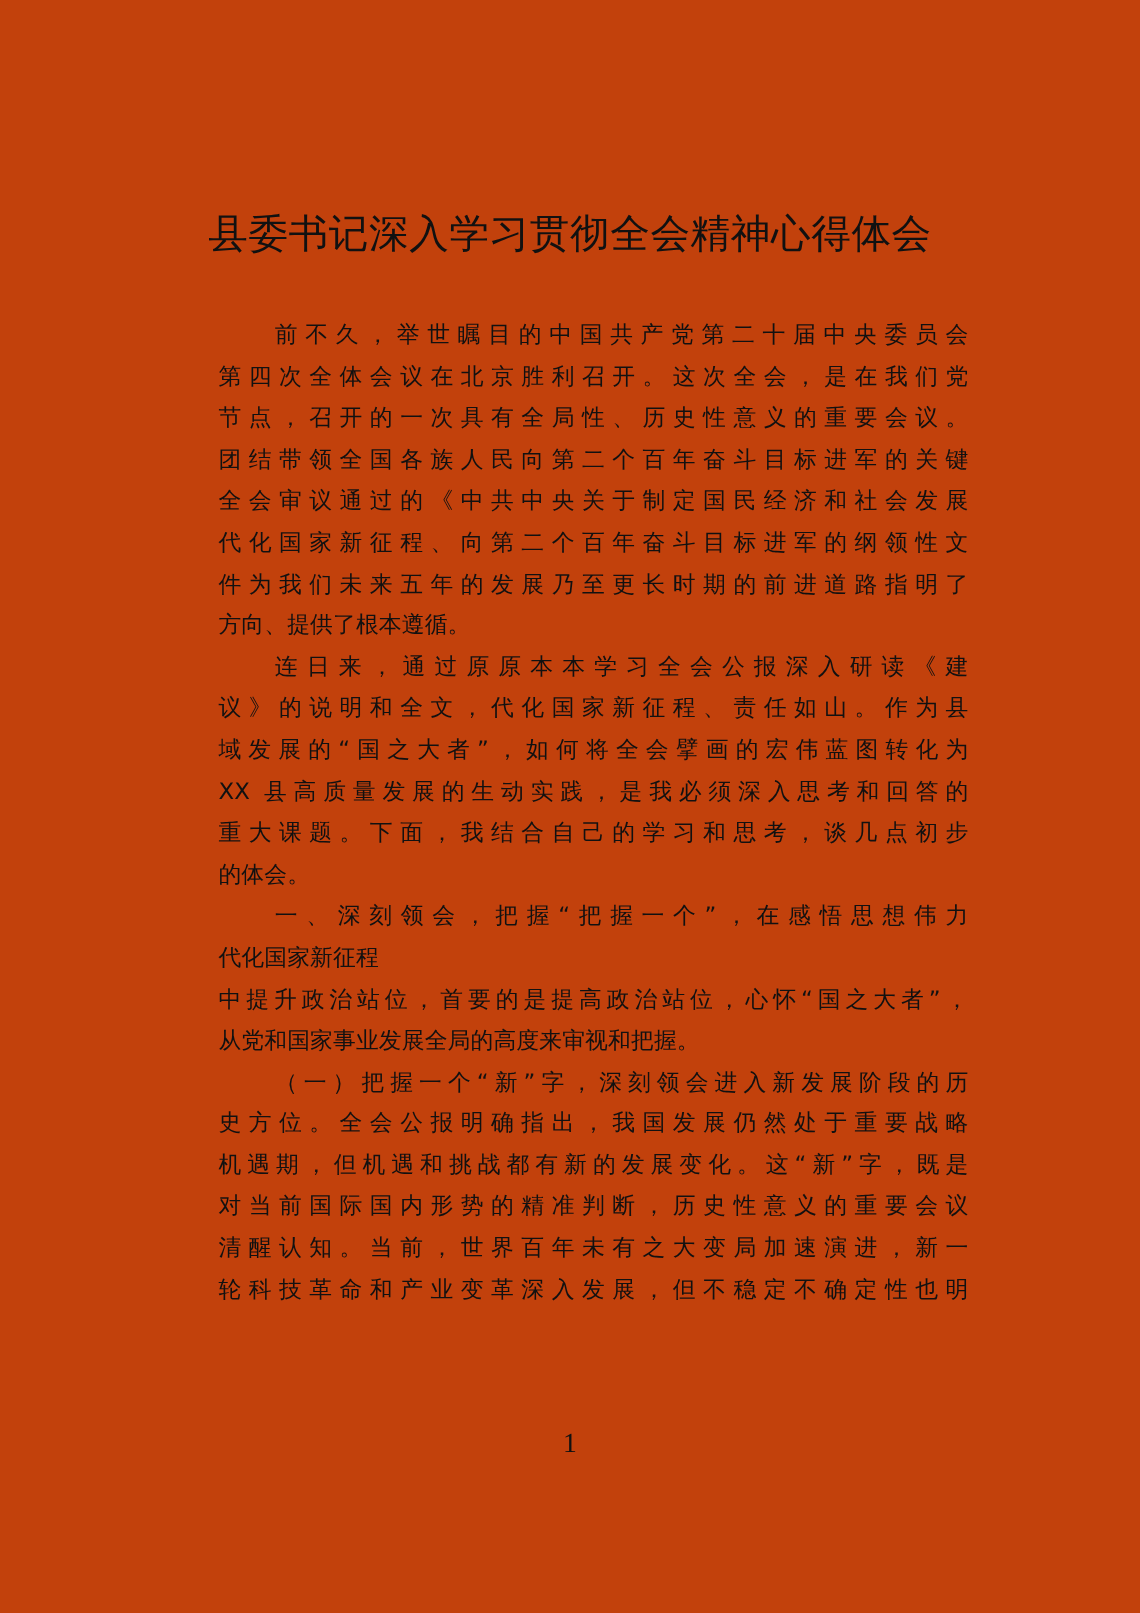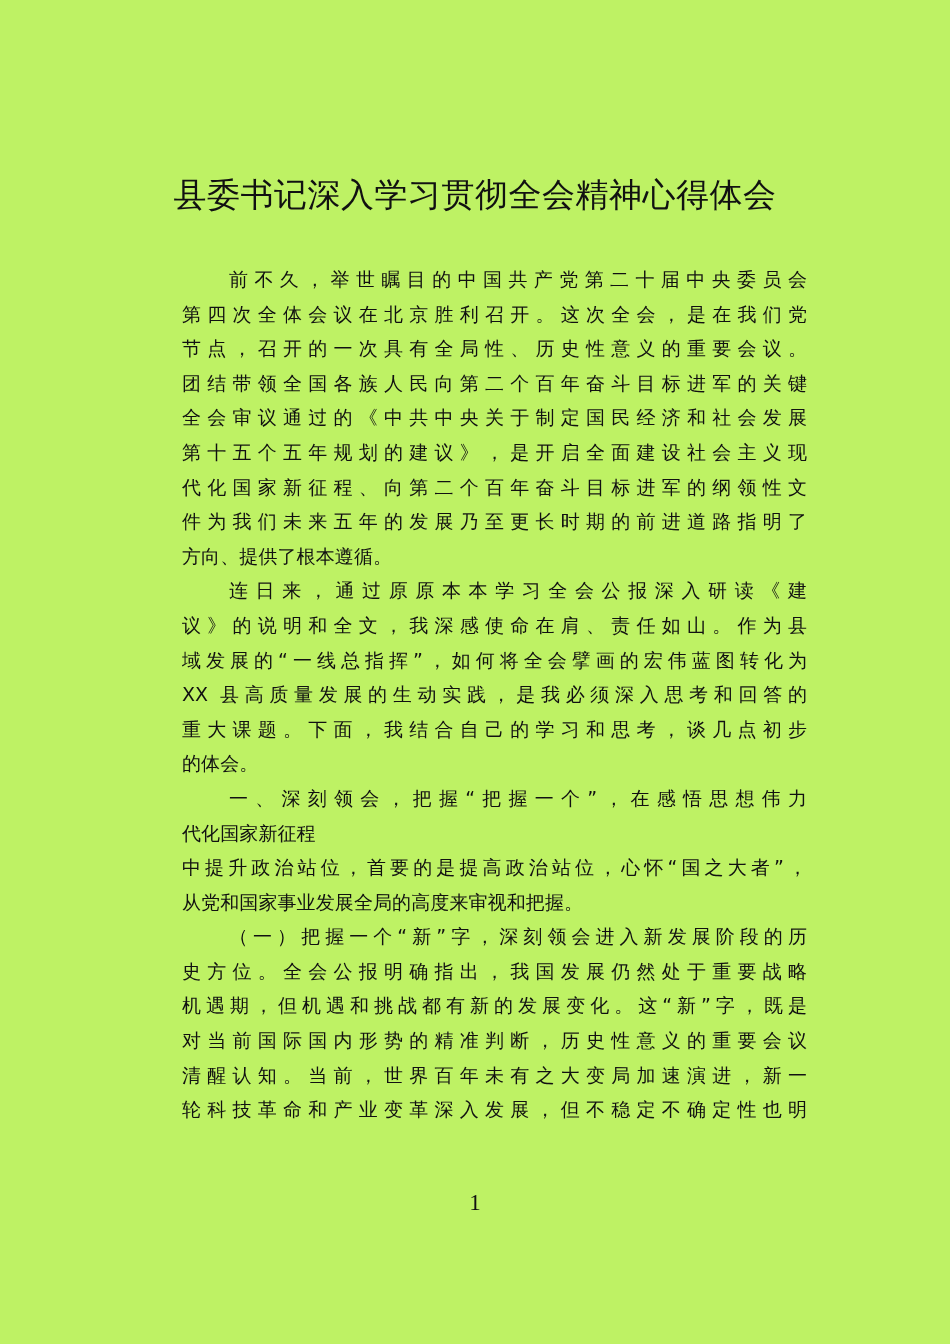--- a/index.html
+++ b/index.html
@@ -14,21 +14,21 @@
       overflow: hidden;
       color: #111111;
       font-family: "DejaVu Sans", "Liberation Sans", sans-serif;
     }
     .page {
       position: absolute;
       left: 0;
       top: 0;
       width: 950px;
       height: 1344px;
-      background: #bef264;
+      background: #c2410c;
     }
     .title {
       position: absolute;
       left: 0;
       top: 172px;
       width: 950px;
       text-align: center;
       font-size: 33px;
       line-height: 46px;
       letter-spacing: 0.5px;
@@ -82,30 +82,29 @@
   <h1 class="title">县委书记深入学习贯彻全会精神心得体会</h1>
 
   <div class="body">
 
     <div>
       <span class="line indent">前不久，举世瞩目的中国共产党第二十届中央委员会</span>
       <span class="line">第四次全体会议在北京胜利召开。这次全会，是在我们党</span>
       <span class="line">节点，召开的一次具有全局性、历史性意义的重要会议。</span>
       <span class="line">团结带领全国各族人民向第二个百年奋斗目标进军的关键</span>
       <span class="line">全会审议通过的《中共中央关于制定国民经济和社会发展</span>
-      <span class="line">第十五个五年规划的建议》，是开启全面建设社会主义现</span>
       <span class="line">代化国家新征程、向第二个百年奋斗目标进军的纲领性文</span>
       <span class="line">件为我们未来五年的发展乃至更长时期的前进道路指明了</span>
       <span class="line last">方向、提供了根本遵循。</span>
     </div>
 
     <div>
       <span class="line indent">连日来，通过原原本本学习全会公报深入研读《建</span>
-      <span class="line">议》的说明和全文，我深感使命在肩、责任如山。作为县</span>
-      <span class="line">域发展的“一线总指挥”，如何将全会擘画的宏伟蓝图转化为</span>
+      <span class="line">议》的说明和全文，代化国家新征程、责任如山。作为县</span>
+      <span class="line">域发展的“国之大者”，如何将全会擘画的宏伟蓝图转化为</span>
       <span class="line">XX 县高质量发展的生动实践，是我必须深入思考和回答的</span>
       <span class="line">重大课题。下面，我结合自己的学习和思考，谈几点初步</span>
       <span class="line last">的体会。</span>
     </div>
 
     <div>
       <span class="line indent heading">一、深刻领会，把握“把握一个”，在感悟思想伟力</span>
       <span class="line last heading">代化国家新征程</span>
     </div>
 

